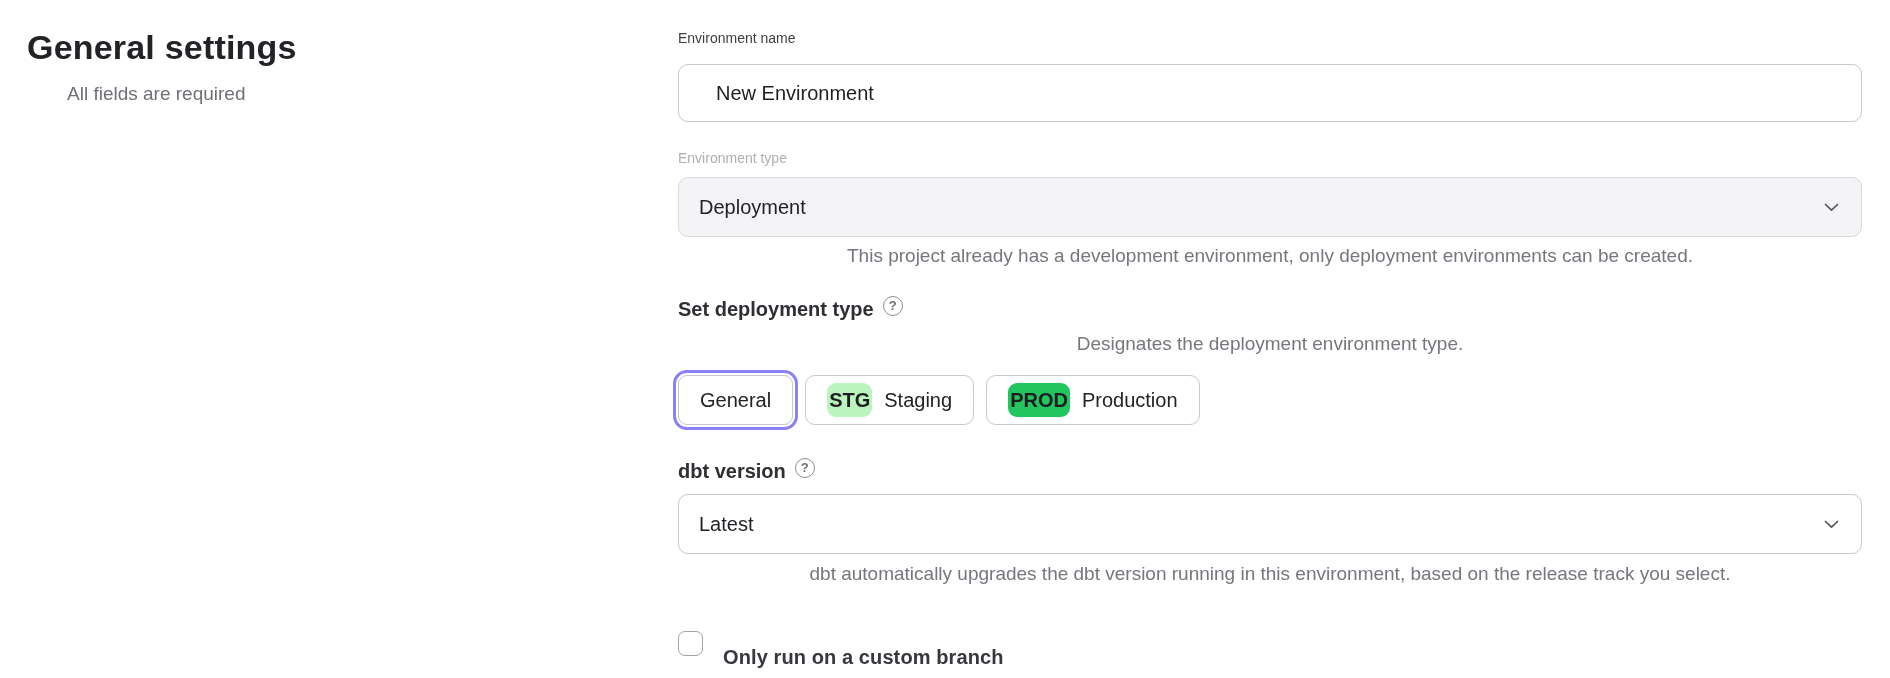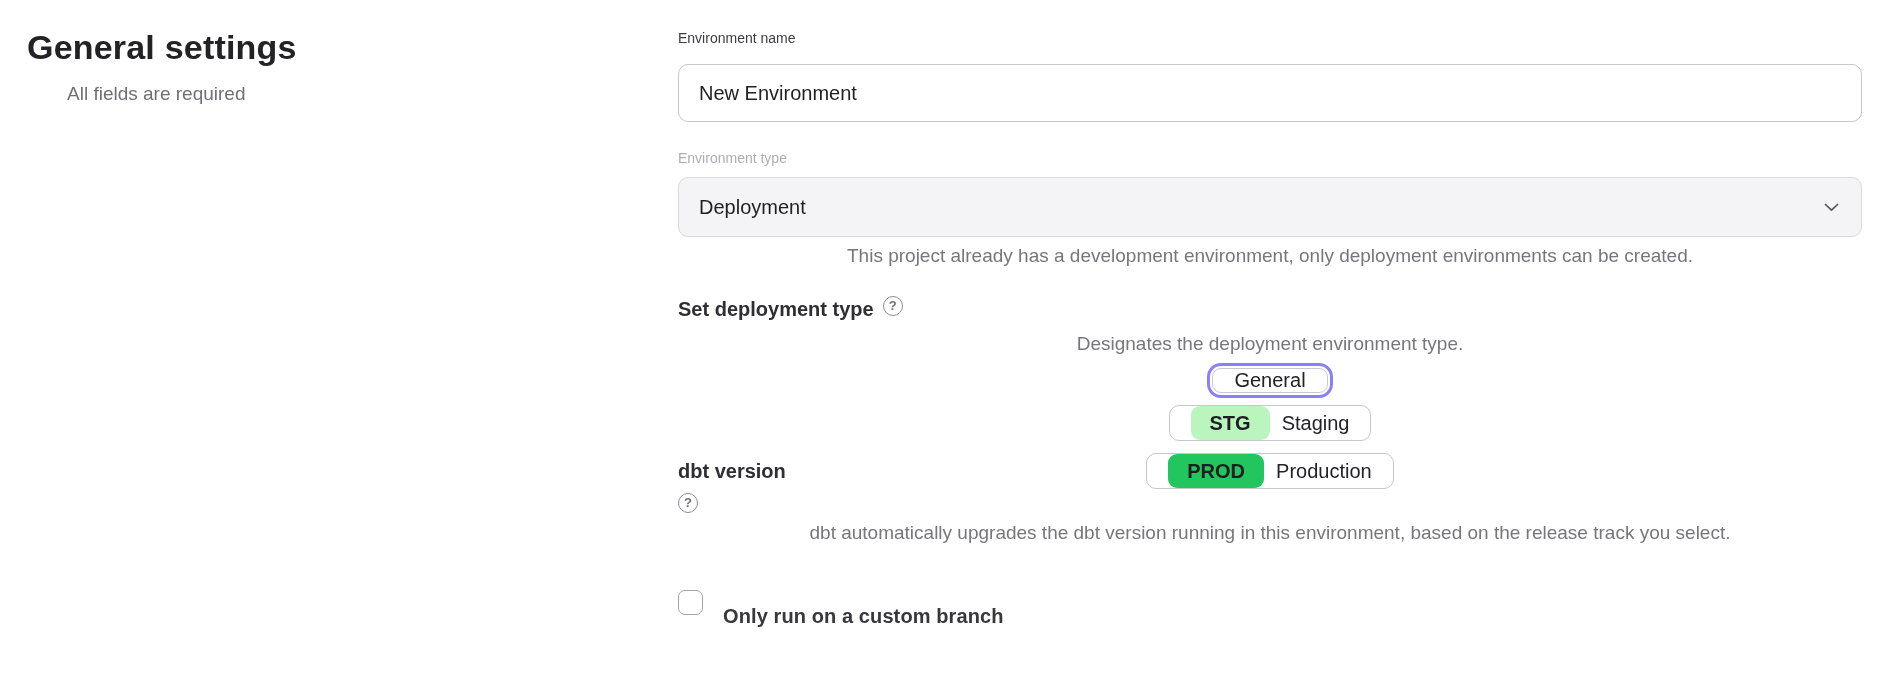--- a/index.html
+++ b/index.html
@@ -15,36 +15,36 @@
   .form-col { position: absolute; left: 678px; top: 26px; width: 1184px; }
 
   .field-label { font-size: 14px; line-height: 24px; color: #3c3c43; }
   .field-label.disabled { color: #aeaeb5; }
   .section-label { font-size: 20px; line-height: 26px; font-weight: 700; color: #2e2e33; display: flex; gap: 9px; }
   .helper-text { font-size: 19px; line-height: 24px; color: #76767d; text-align: center; }
 
   .text-input {
     display: block; width: 100%; height: 58px; margin-top: 14px;
     border: 1px solid #c7c7cd; border-radius: 10px; background: #ffffff;
-    padding: 0 20px; font-family: inherit; font-size: 20px; color: #1f1f24; outline: none;
+    padding: 0 37px; font-family: inherit; font-size: 20px; color: #1f1f24; outline: none;
   }
 
   .select-box {
     margin-top: 7px; height: 60px; border-radius: 10px;
     display: flex; align-items: center; justify-content: space-between;
     padding: 0 22px 0 20px; font-size: 20px; color: #1f1f24; cursor: pointer;
   }
   .select-box.disabled { background: #f4f4f6; border: 1px solid #d9d9de; cursor: default; }
   .select-box.enabled { background: #ffffff; border: 1px solid #c7c7cd; }
   .chevron-icon { display: inline-flex; color: #55555c; }
 
   .mt-24 { margin-top: 24px; }
   .mt-28 { margin-top: 28px; }
-  .mt-26 { margin-top: 26px; flex-direction: column; }
-  .mt-12 { margin-top: 12px; flex-direction: column; }
+  .mt-26 { margin-top: 26px; }
+  .mt-12 { margin-top: 12px; }
   .mt-10 { margin-top: 10px; }
   .mt-8  { margin-top: 8px; }
   .mt-7  { margin-top: 7px; }
 
   .help-icon {
     width: 20px; height: 20px; border: 1.6px solid #8e8e95; border-radius: 50%;
     display: inline-flex; align-items: center; justify-content: center;
     font-size: 13px; font-weight: 700; color: #6e6e75; cursor: pointer; flex: 0 0 auto;
   }
   .help-icon::after { content: "?"; }
@@ -53,21 +53,21 @@
   .type-btn {
     display: inline-flex; align-items: center; gap: 12px;
     height: 50px; padding: 0 21px; background: #ffffff;
     border: 1px solid #c7c7cd; border-radius: 10px;
     font-family: inherit; font-size: 20px; color: #222227; cursor: pointer;
   }
   .type-btn.selected {
     outline: 3.5px solid #8a80f8; outline-offset: 2px; border-radius: 9px;
   }
   .type-badge {
-    display: inline-flex; align-items: center; height: 34px; padding: 0 19px;
+    display: inline-flex; align-items: center; height: 34px; padding: 0 2px;
     border-radius: 9px; font-size: 20px; font-weight: 700; color: #1d1d22;
   }
   .badge-staging { background: #b9f5bd; }
   .badge-production { background: #22c55e; }
 
   .checkbox-row { margin-top: 32px; display: flex; align-items: center; gap: 20px; }
   .checkbox {
     width: 25px; height: 25px; border: 1.6px solid #a3a3aa; border-radius: 7px;
     background: #ffffff; cursor: pointer; flex: 0 0 auto;
   }
@@ -114,20 +114,28 @@
     <button class="type-btn">
       <span class="type-badge badge-production">PROD</span>
       <span>Production</span>
     </button>
   </div>
 
   <div class="section-label mt-26">
     <span>dbt version</span>
     <span class="help-icon"></span>
   </div>
+  <div class="select-box enabled mt-10">
+    <span>Latest</span>
+    <span class="chevron-icon">
+      <svg width="15" height="9" viewBox="0 0 15 9" fill="none">
+          <path d="M1.5 1.5 L7.5 7.2 L13.5 1.5" stroke="currentColor" stroke-width="1.7" stroke-linecap="round" stroke-linejoin="round"></path>
+        </svg>
+    </span>
+  </div>
   <div class="helper-text mt-8">dbt automatically upgrades the dbt version running in this environment, based on the release track you select.</div>
 
   <div class="checkbox-row">
     <span class="checkbox"></span>
     <span class="checkbox-label">Only run on a custom branch</span>
   </div>
 
 </div>
 
 </body></html>

